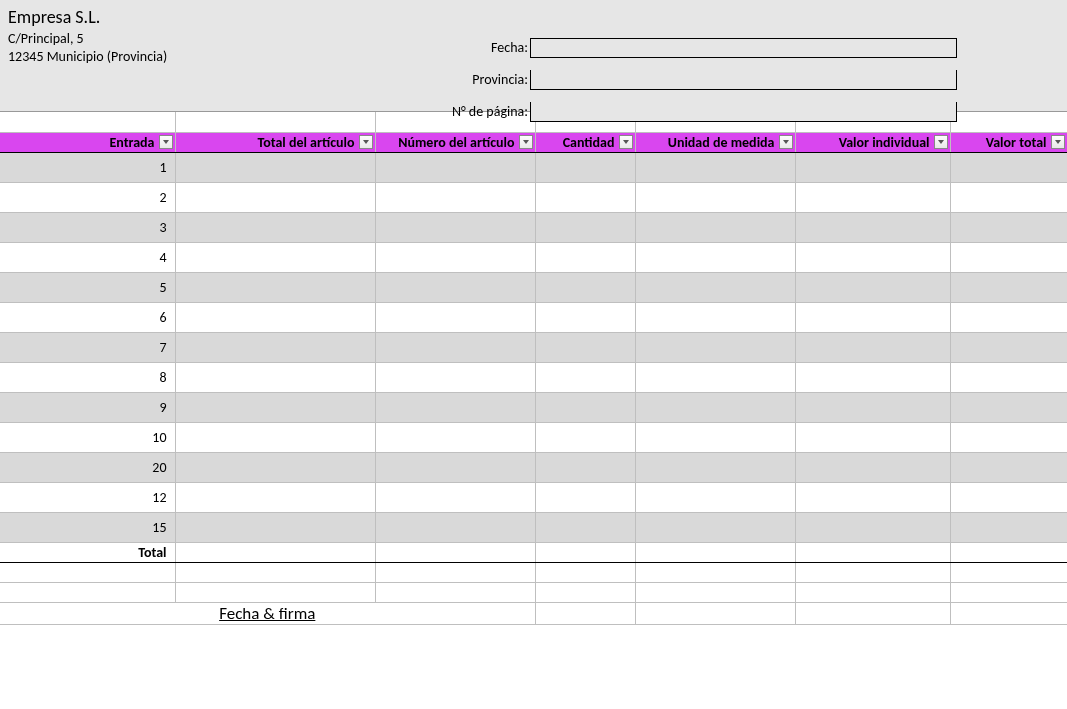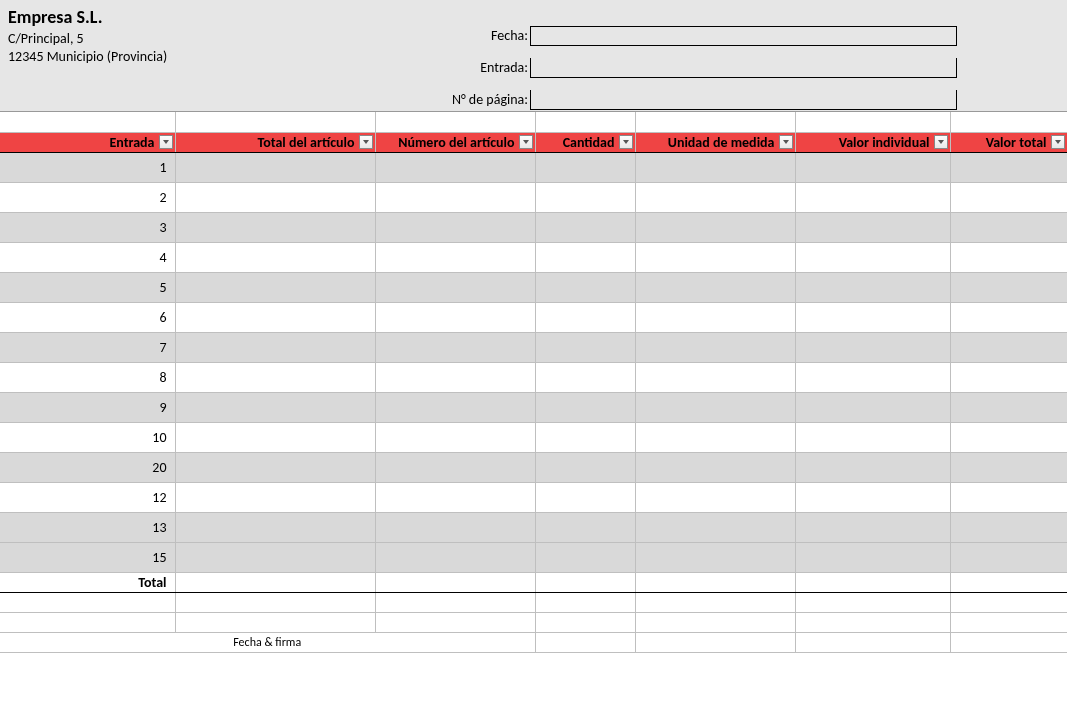--- a/index.html
+++ b/index.html
@@ -13,32 +13,32 @@
     width: 1067px;
   }
   .header-block {
     background: #e6e6e6;
     padding: 6px 8px 24px 8px;
     border-bottom: 1px solid #999;
     position: relative;
     height: 112px;
   }
   .company-name {
-    font-weight: bold;
+    font-weight: normal;
     font-size: 18px;
     margin-bottom: 2px;
   }
   .company-line { font-size: 14px; line-height: 1.3; }
   .meta-block {
     position: absolute;
     top: 26px;
     left: 380px;
     right: 110px;
   }
-  .meta-row { display: flex; align-items: flex-start; height: 32px; }
+  .meta-row { display: flex; align-items: flex-end; height: 32px; }
   .meta-label {
     width: 150px;
     text-align: right;
     padding-right: 2px;
     font-size: 14px;
     line-height: 20px;
   }
   .meta-input {
     flex: 1;
     border: 1.5px solid #000;
@@ -58,21 +58,21 @@
     height: 20px;
     padding: 0 4px;
     font-size: 14px;
     vertical-align: middle;
     overflow: hidden;
     white-space: nowrap;
   }
   table.grid th {
     font-weight: bold;
     text-align: right;
-    background: #ef4444;
+    background: #d946ef;
     border-top: 1px solid #000;
     border-bottom: 1.5px solid #000;
     position: relative;
     padding-right: 20px;
   }
   .filter-icon {
     position: absolute;
     right: 2px;
     top: 50%;
     transform: translateY(-50%);
@@ -101,21 +101,22 @@
     padding-right:8px;
     margin-top:32px;
   }
   tr.total td:first-child { text-align:right; }
 
   tr.blank td { background:#fff; }
 
   tr.sign td.sign-cell {
     text-align:center;
     border-top:1.5px solid #000;
-    font-size:12px;
+    font-size:17px;
+    text-decoration:underline;
   }
 
   .col-entrada   { width:175px; }
   .col-nombre    { width:200px; }
   .col-numero    { width:160px; }
   .col-cantidad  { width:100px; }
   .col-unidad    { width:160px; }
   .col-valorind  { width:155px; }
   .col-valortot  { width:117px; }
 </style>
@@ -126,21 +127,21 @@
   <div class="company-name">Empresa S.L.</div>
   <div class="company-line">C/Principal, 5</div>
   <div class="company-line">12345 Municipio (Provincia)</div>
 
   <div class="meta-block">
     <div class="meta-row">
       <div class="meta-label">Fecha:</div>
       <div class="meta-input"></div>
     </div>
     <div class="meta-row">
-      <div class="meta-label">Entrada:</div>
+      <div class="meta-label">Provincia:</div>
       <div class="meta-input"></div>
     </div>
     <div class="meta-row">
       <div class="meta-label">N° de página:</div>
       <div class="meta-input"></div>
     </div>
   </div>
 </div>
 
 <table class="grid">
@@ -304,29 +305,20 @@
       <tr class="data even">
         <td>12</td>
         <td></td>
         <td></td>
         <td></td>
         <td></td>
         <td></td>
         <td></td>
       </tr>
       <tr class="data odd">
-        <td>13</td>
-        <td></td>
-        <td></td>
-        <td></td>
-        <td></td>
-        <td></td>
-        <td></td>
-      </tr>
-      <tr class="data odd">
         <td>15</td>
         <td></td>
         <td></td>
         <td></td>
         <td></td>
         <td></td>
         <td></td>
       </tr>
     </tbody>
   <tbody>

